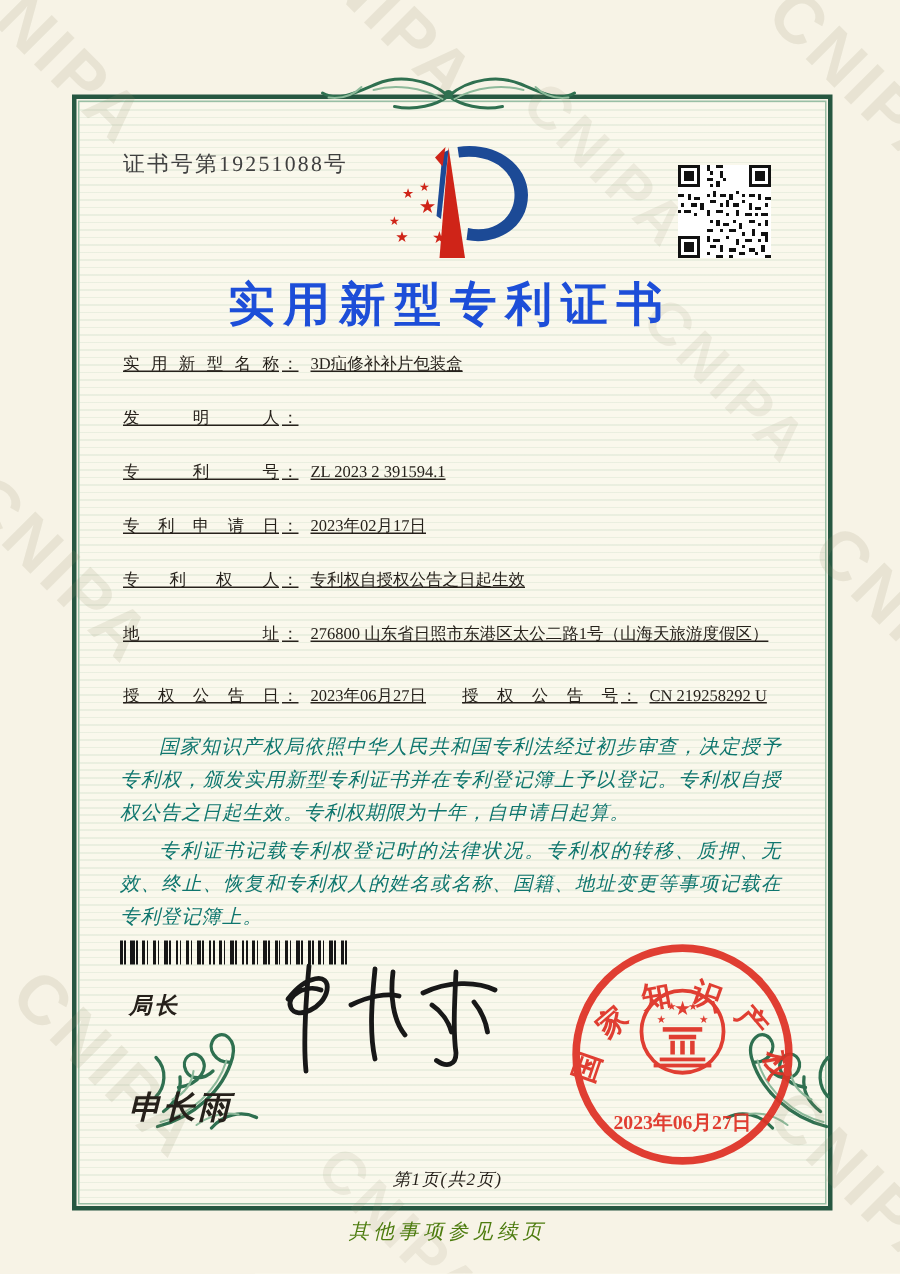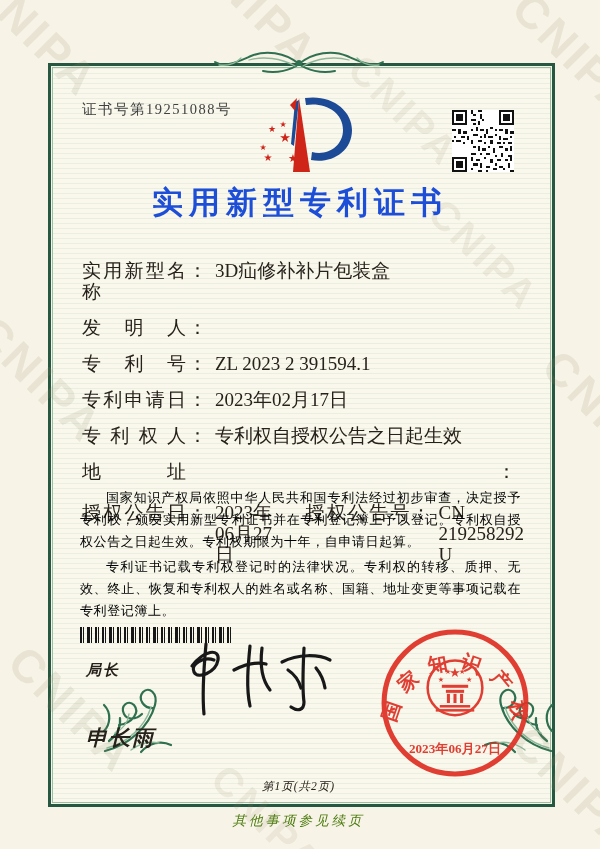--- a/index.html
+++ b/index.html
@@ -30,34 +30,34 @@
 
   .content{position:absolute;inset:0;z-index:3;}
 
   .cert-no{position:absolute;left:82px;top:100px;font-size:14.5px;
            letter-spacing:1.5px;color:#404040;}
   .logo{position:absolute;left:253px;top:90px;width:106px;height:88px;}
   .qr{position:absolute;left:452px;top:110px;width:62px;height:62px;background:#fff;}
   .title{position:absolute;left:0;right:0;top:182px;text-align:center;
          font-size:31px;font-weight:bold;letter-spacing:6px;color:#1d4ed8;}
 
-  .fields{position:absolute;left:82px;top:260px;width:442px;font-size:19px;}
+  .fields{position:absolute;left:82px;top:233px;width:442px;font-size:11px;text-decoration:underline;}
   .field-row{display:flex;align-items:flex-start;line-height:21px;margin-bottom:15px;}
   .field-row.addr{margin-bottom:0;justify-content:space-between;}
   .f-label{display:inline-block;width:104px;min-width:104px;
            text-align:justify;text-align-last:justify;}
   .f-colon{margin:0 8px 0 2px;}
   .f-value{flex:1;max-width:332px;}
   .grant-row{display:flex;line-height:21px;margin-top:20px;}
   .grant-group{display:flex;}
   .grant-group.g2{margin-left:24px;}
 
   .paras{position:absolute;left:80px;top:487px;width:441px;font-size:13px;
          line-height:22px;letter-spacing:0.6px;text-align:justify;
-         color:#000000;}
+         font-style:italic;color:#0f766e;}
   .paras p{margin:0;text-indent:2em;}
   .paras p + p{margin-top:3px;}
 
   .barcode{position:absolute;left:80px;top:627px;width:153px;height:16px;
     background:repeating-linear-gradient(90deg,
       #161616 0 2px,transparent 2px 3px,#161616 3px 4px,transparent 4px 7px,
       #161616 7px 10px,transparent 10px 11px,#161616 11px 12px,transparent 12px 15px,
       #161616 15px 17px,transparent 17px 18px,#161616 18px 19px,transparent 19px 22px);}
 
   .signer-title{position:absolute;left:86px;top:661px;font-size:15px;
@@ -202,20 +202,21 @@
         <span class="f-value">2023年02月17日</span>
       </div>
       <div class="field-row">
         <span class="f-label">专利权人</span>
         <span class="f-colon">：</span>
         <span class="f-value">专利权自授权公告之日起生效</span>
       </div>
       <div class="field-row addr">
         <span class="f-label">地址</span>
         <span class="f-colon">：</span>
+        <span class="f-value">276800 山东省日照市东港区太公二路1号（山海天旅游度假区）</span>
       </div>
       <div class="grant-row">
         <div class="grant-group">
           <span class="f-label">授权公告日</span>
           <span class="f-colon">：</span>
           <span>2023年06月27日</span>
         </div>
         <div class="grant-group g2">
           <span class="f-label">授权公告号</span>
           <span class="f-colon">：</span>

